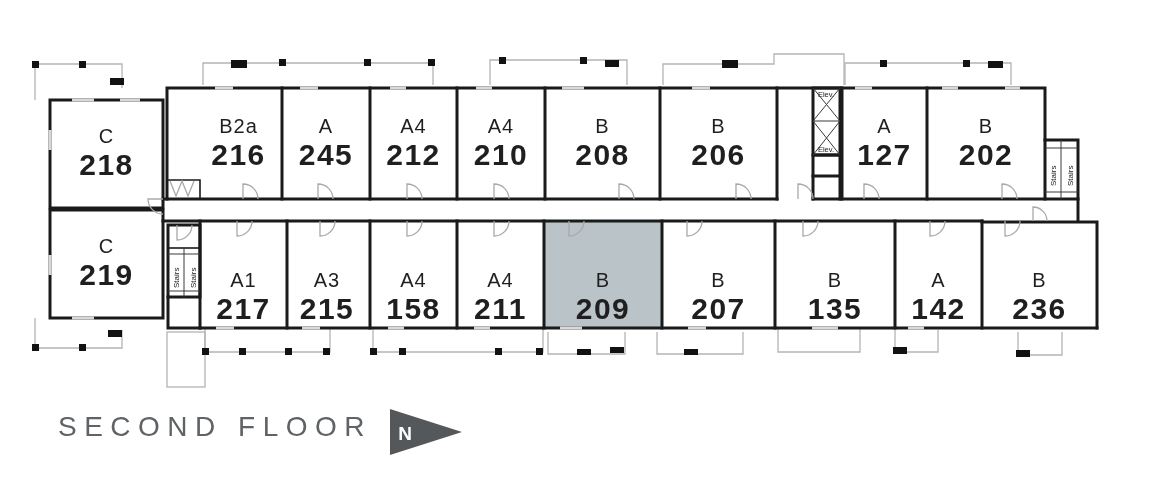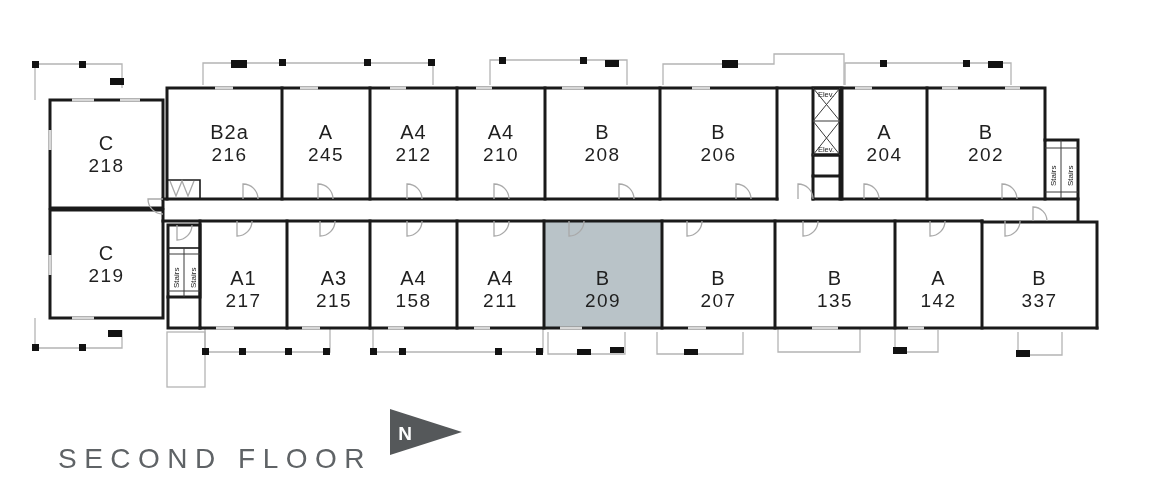--- a/index.html
+++ b/index.html
@@ -5,25 +5,25 @@
   html,body { margin:0; padding:0; background:#fff; }
   .stage {
     position:relative; width:1151px; height:480px; background:#ffffff;
     font-family:"Liberation Sans", sans-serif; overflow:hidden;
   }
   .plan-svg { position:absolute; left:0; top:0; }
   .room {
     position:absolute; display:flex; flex-direction:column; align-items:center;
     justify-content:center; color:#1f1f1f; text-align:center; cursor:pointer;
   }
-  .room.low { padding-top:15px; }
+  .room.low { padding-top:23px; }
   .rtype { font-size:20px; font-weight:400; letter-spacing:1px; line-height:1.15; }
-  .rnum  { font-size:19px; font-weight:400; letter-spacing:1.5px; line-height:1.15; }
+  .rnum  { font-size:30px; font-weight:700; letter-spacing:1.5px; line-height:1.15; }
   .title {
-    position:absolute; left:58px; top:443px; font-size:28px; font-weight:400;
+    position:absolute; left:58px; top:411px; font-size:28px; font-weight:400;
     letter-spacing:7.5px; color:#5f6366; white-space:nowrap;
   }
   
   .wall   { stroke:#1a1a1a; stroke-width:3; fill:none; stroke-linecap:square; }
   .wallthin { stroke:#1a1a1a; stroke-width:1.6; fill:none; }
   .inner  { stroke:#3a3a3a; stroke-width:1; fill:none; }
   .door   { stroke:#a9a9a9; stroke-width:1.3; fill:none; }
   .balc   { stroke:#b4b4b4; stroke-width:1.3; fill:none; }
   .win    { stroke:#d8d8d8; stroke-width:3.2; fill:none; }
   .post   { fill:#121212; }
@@ -163,21 +163,21 @@
     <g>
       <polygon points="390,409 462,432 390,455" fill="#55585a"></polygon>
       <text x="405" y="440" text-anchor="middle" fill="#ffffff" style="font-family:'Liberation Sans',sans-serif;font-size:19px;font-weight:700">N</text>
     </g>
   </svg>
 
   <div class="room" style="left:50px;top:100px;width:113px;height:108px">
     <span class="rtype">C</span>
     <span class="rnum">218</span>
   </div>
-  <div class="room" style="left:167px;top:88px;width:125px;height:111px">
+  <div class="room" style="left:176px;top:88px;width:125px;height:111px">
     <span class="rtype">B2a</span>
     <span class="rnum">216</span>
   </div>
   <div class="room" style="left:282px;top:88px;width:88px;height:111px">
     <span class="rtype">A</span>
     <span class="rnum">245</span>
   </div>
   <div class="room" style="left:370px;top:88px;width:87px;height:111px">
     <span class="rtype">A4</span>
     <span class="rnum">212</span>
@@ -189,35 +189,35 @@
   <div class="room" style="left:545px;top:88px;width:115px;height:111px">
     <span class="rtype">B</span>
     <span class="rnum">208</span>
   </div>
   <div class="room" style="left:660px;top:88px;width:117px;height:111px">
     <span class="rtype">B</span>
     <span class="rnum">206</span>
   </div>
   <div class="room" style="left:842px;top:88px;width:85px;height:111px">
     <span class="rtype">A</span>
-    <span class="rnum">204</span>
+    <span class="rnum">127</span>
   </div>
   <div class="room" style="left:927px;top:88px;width:118px;height:111px">
     <span class="rtype">B</span>
     <span class="rnum">202</span>
   </div>
   <div class="room" style="left:50px;top:210px;width:113px;height:108px">
     <span class="rtype">C</span>
     <span class="rnum">219</span>
   </div>
   <div class="room low" style="left:200px;top:221px;width:87px;height:107px">
     <span class="rtype">A1</span>
     <span class="rnum">217</span>
   </div>
-  <div class="room low" style="left:287px;top:221px;width:94px;height:107px">
+  <div class="room low" style="left:280px;top:221px;width:94px;height:107px">
     <span class="rtype">A3</span>
     <span class="rnum">215</span>
   </div>
   <div class="room low" style="left:370px;top:221px;width:87px;height:107px">
     <span class="rtype">A4</span>
     <span class="rnum">158</span>
   </div>
   <div class="room low" style="left:457px;top:221px;width:87px;height:107px">
     <span class="rtype">A4</span>
     <span class="rnum">211</span>
@@ -233,17 +233,17 @@
   <div class="room low" style="left:775px;top:221px;width:120px;height:107px">
     <span class="rtype">B</span>
     <span class="rnum">135</span>
   </div>
   <div class="room low" style="left:895px;top:221px;width:87px;height:107px">
     <span class="rtype">A</span>
     <span class="rnum">142</span>
   </div>
   <div class="room low" style="left:982px;top:221px;width:115px;height:107px">
     <span class="rtype">B</span>
-    <span class="rnum">337</span>
+    <span class="rnum">236</span>
   </div>
 
   <div class="title">SECOND FLOOR</div>
 </div>
 
 </body></html>

